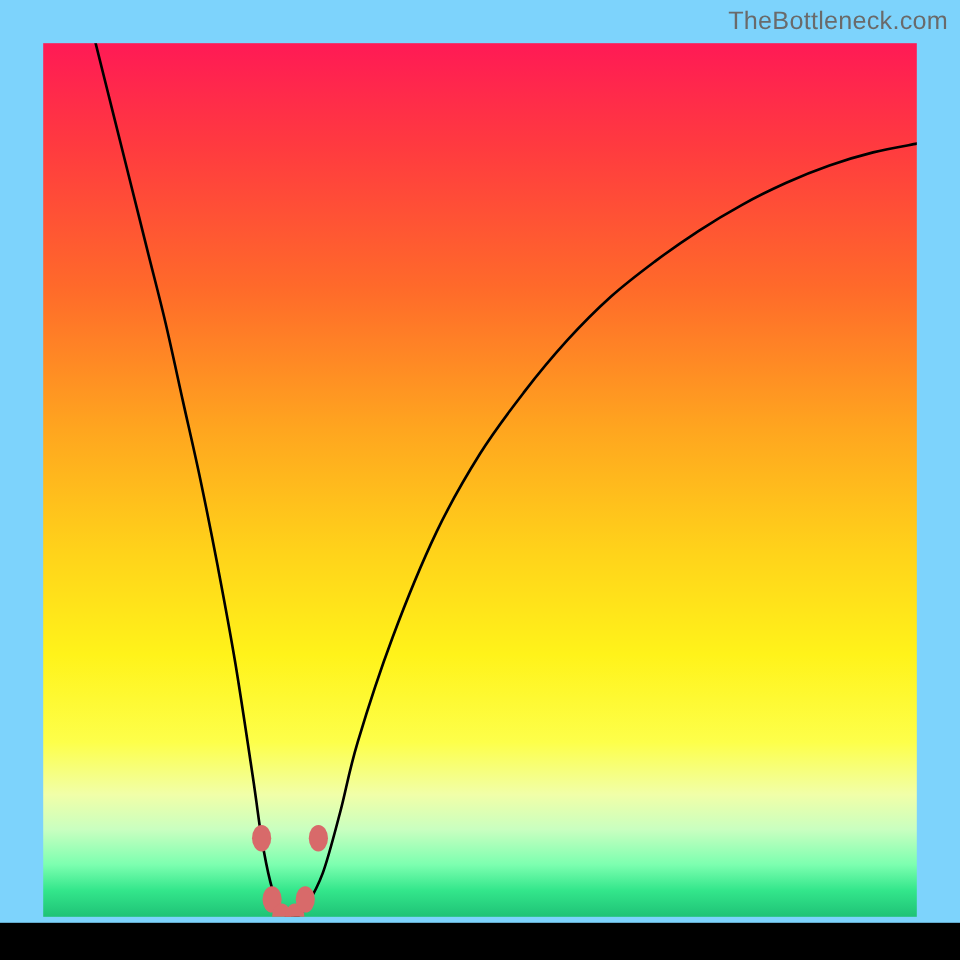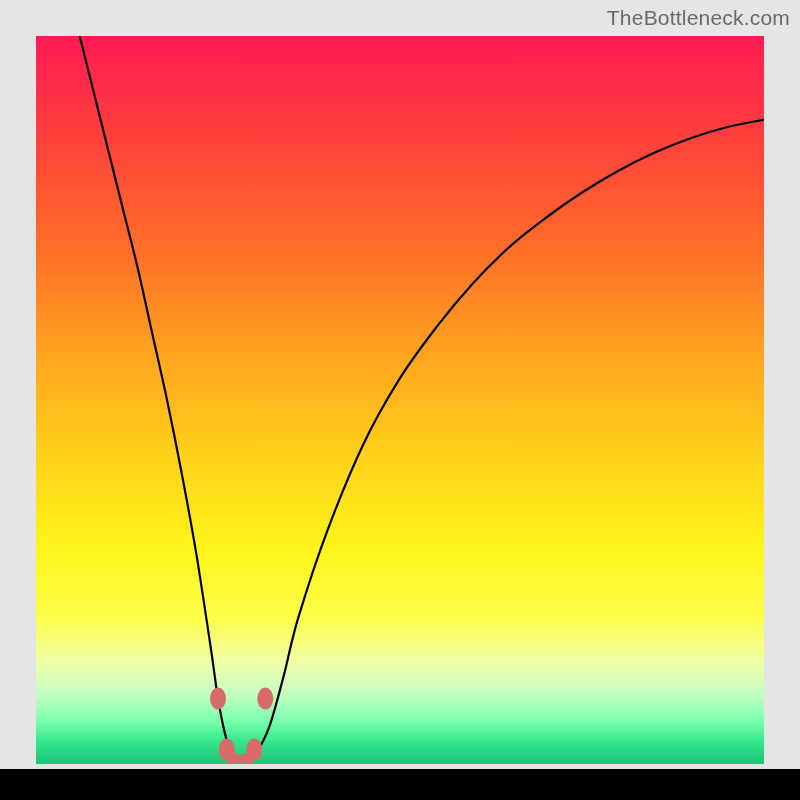--- a/index.html
+++ b/index.html
@@ -10,21 +10,21 @@
     overflow: hidden;
     background: #000;
     font-family: Arial, Helvetica, sans-serif;
   }
   .frame {
     position: absolute;
     left: 0;
     top: 0;
     width: 800px;
     height: 769px;
-    background: #e5e5e5;
+    background: #7dd3fc;
   }
   .plot {
     position: absolute;
     left: 36px;
     top: 36px;
     width: 728px;
     height: 728px;
     background: linear-gradient(to bottom,
       #ff1a55 0%,
       #ff3b3f 12%,

